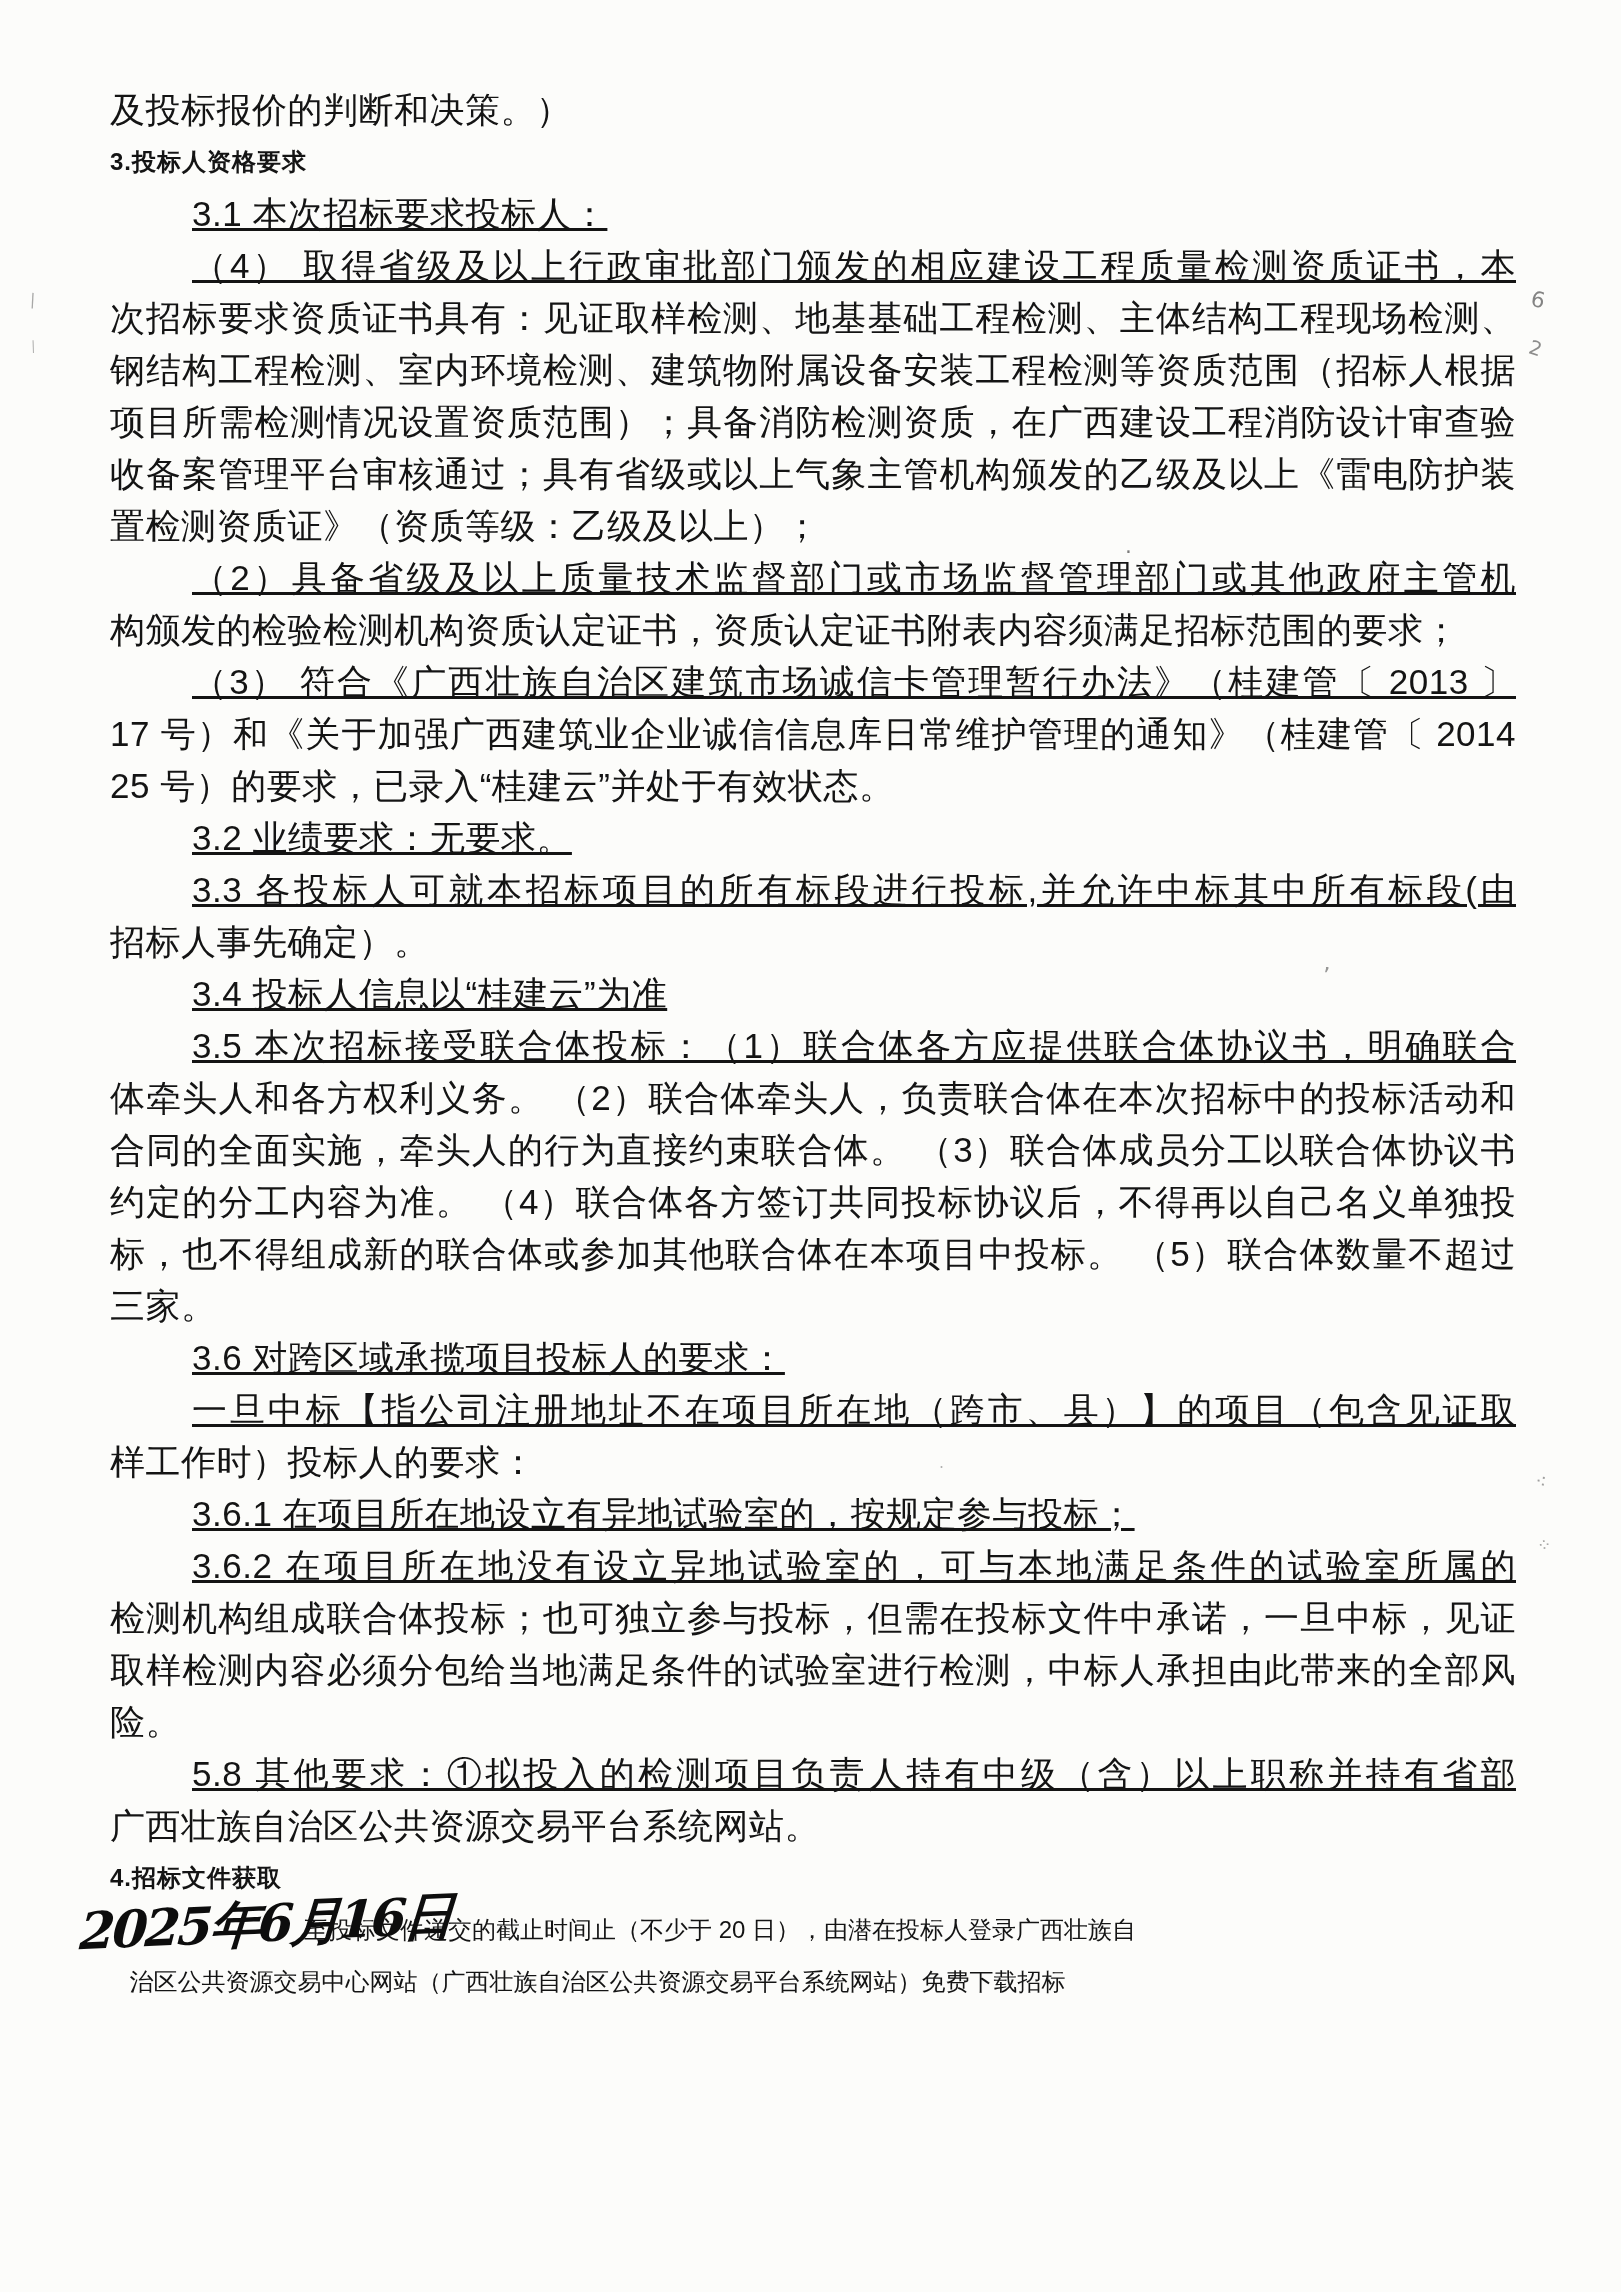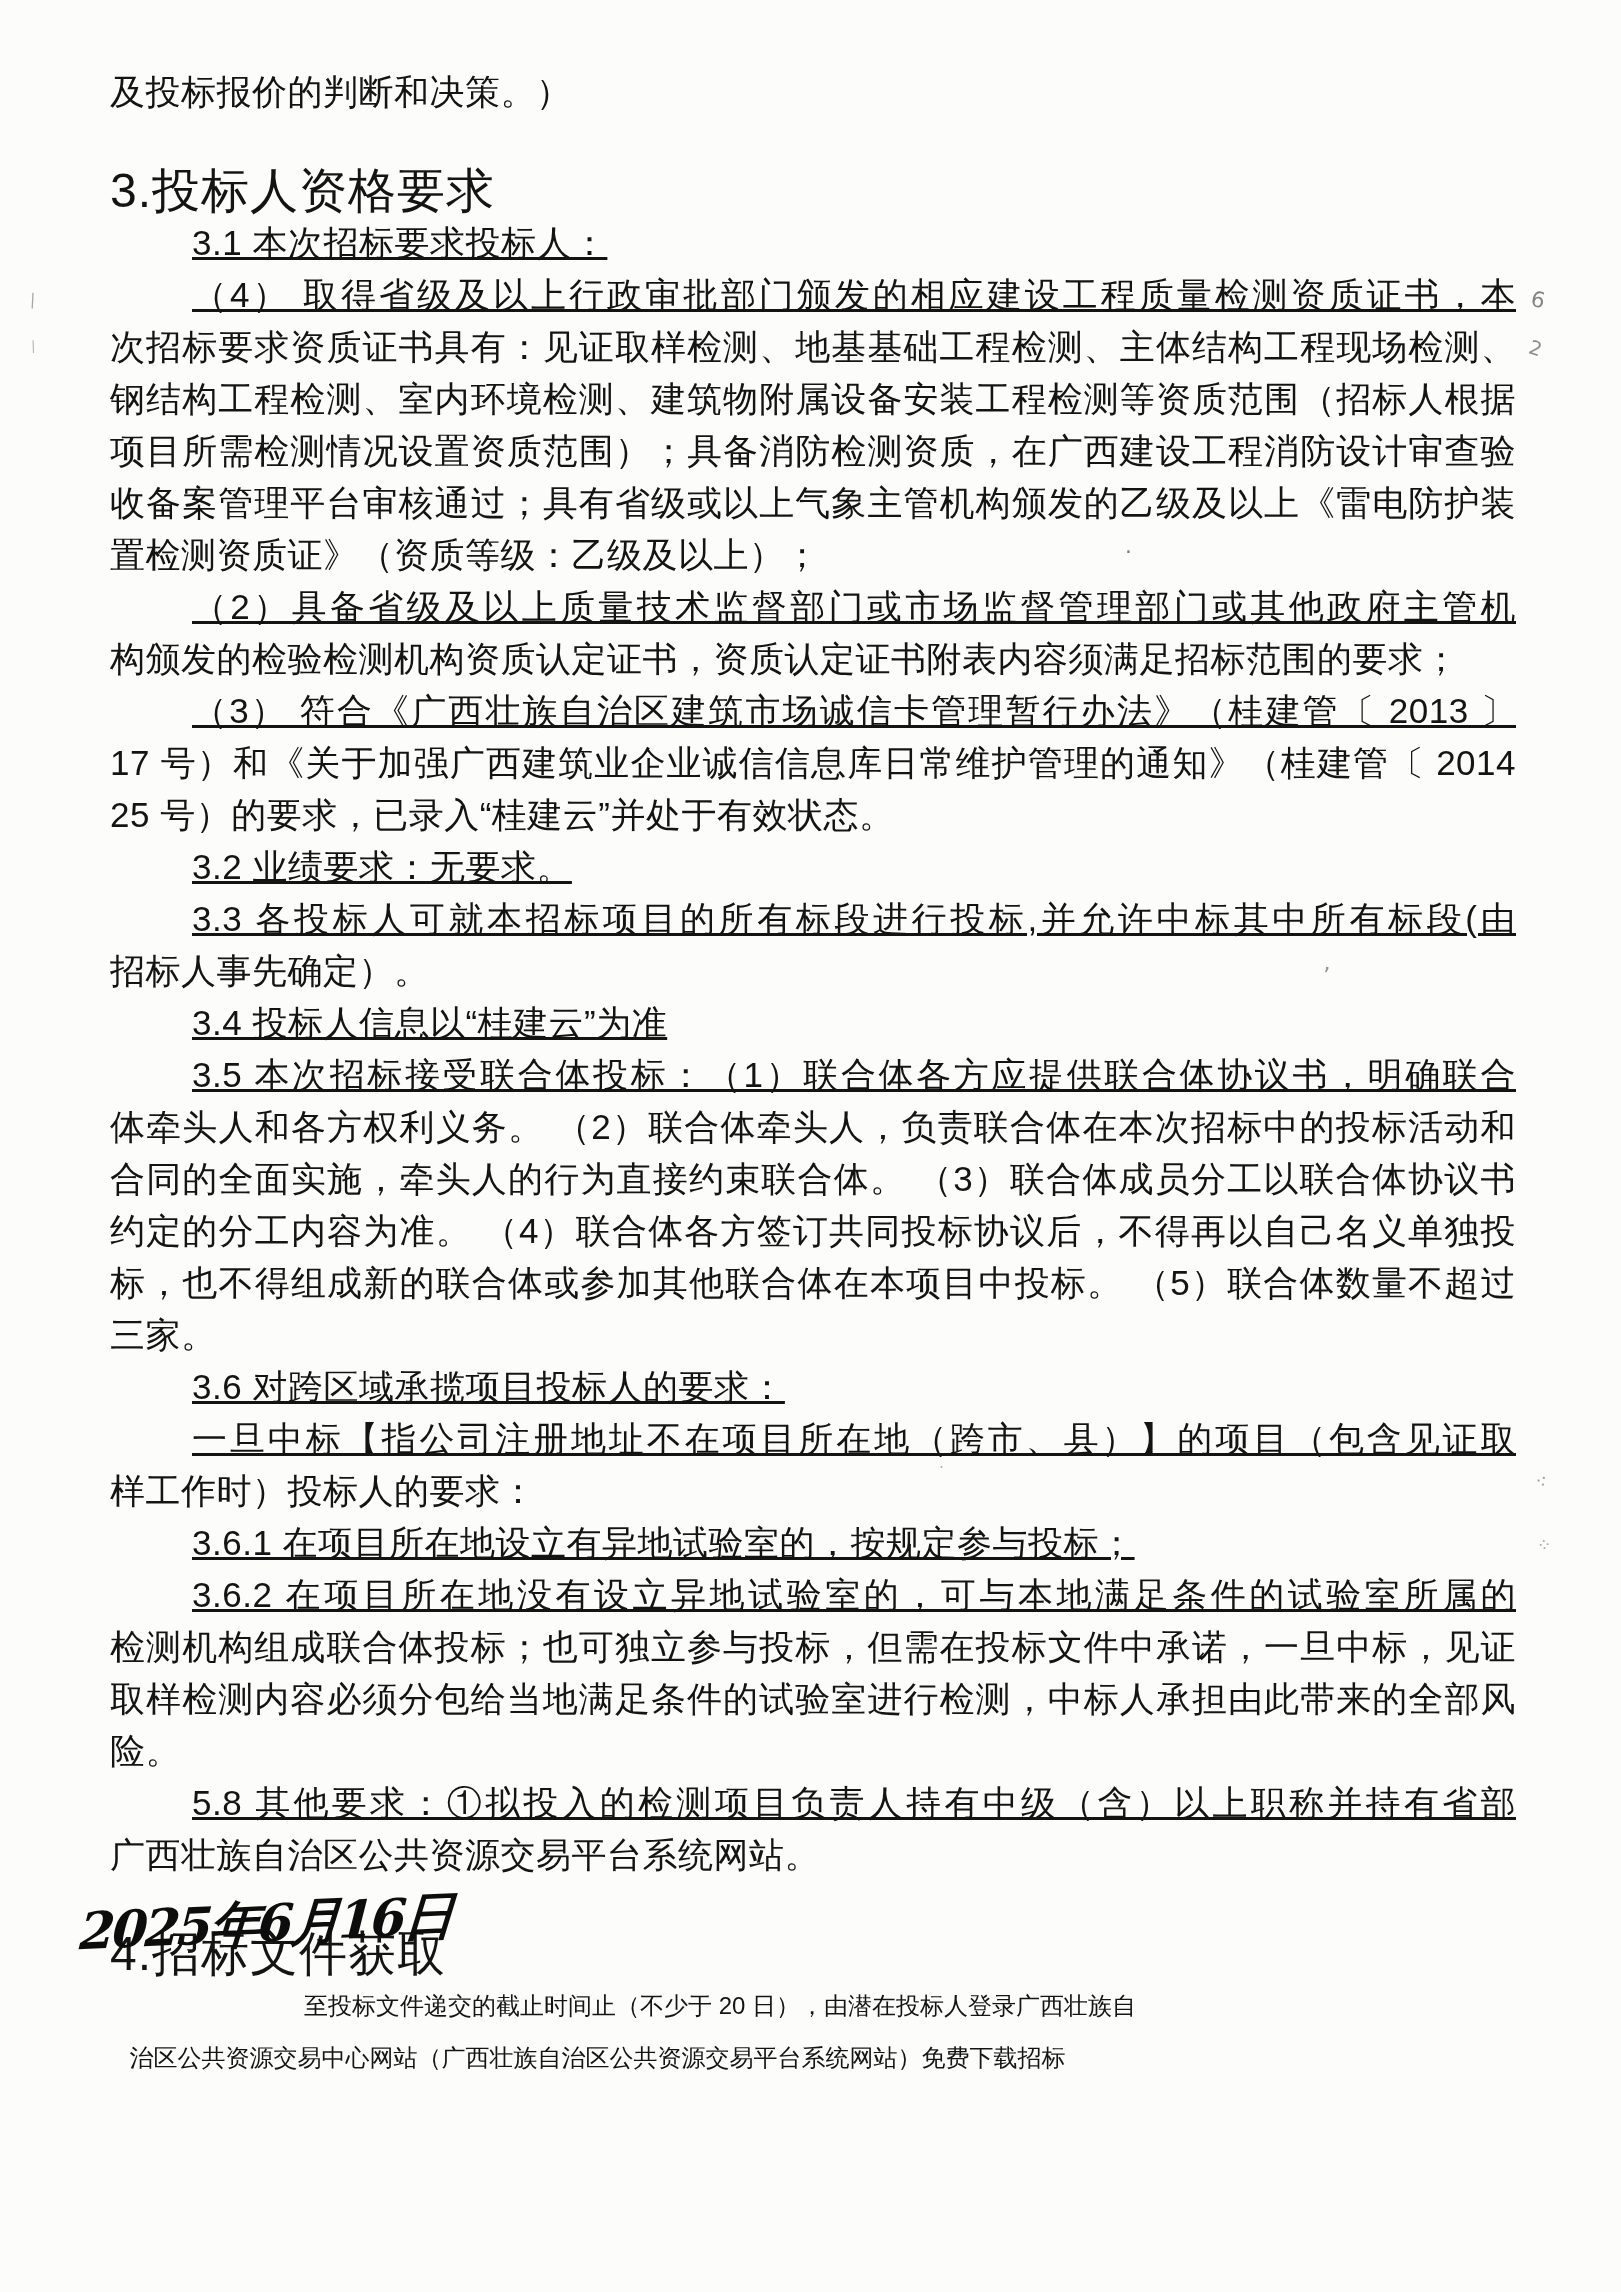--- a/index.html
+++ b/index.html
@@ -7,43 +7,42 @@
     position:relative;
     width:1621px;height:2293px;
     margin:0 auto;
     background:#fcfcfa;
     overflow:hidden;
     color:#161616;
     font-family:"Liberation Sans", sans-serif;
   }
   .text-block{
     position:absolute;
-    left:110px;top:66px;
+    left:110px;top:84px;
     width:1406px;
   }
   .line{
     font-size:35px;
     line-height:52px;
     height:52px;
     letter-spacing:0.5px;
     white-space:nowrap;
     color:#141414;
   }
   .line.justify{
     white-space:normal;
     text-align:justify;
     text-align-last:justify;
     overflow:hidden;
   }
   .line.indent{ padding-left:82px;text-decoration:underline; }
   .line.heading{
-    font-weight:400;
-    font-size:48px;
+    font-weight:700;
+    font-size:24px;
     letter-spacing:1px;
-    margin-top:47px;
   }
   .line.small{ font-size:24px; letter-spacing:0; }
   .line.cont{ padding-left:19.6px; }
   .line.gap{ padding-left:194px; }
   .handwriting{
     position:absolute;
     left:82px;top:1898px;
     font-family:"DejaVu Serif", serif;
     font-style:italic;
     font-weight:700;

